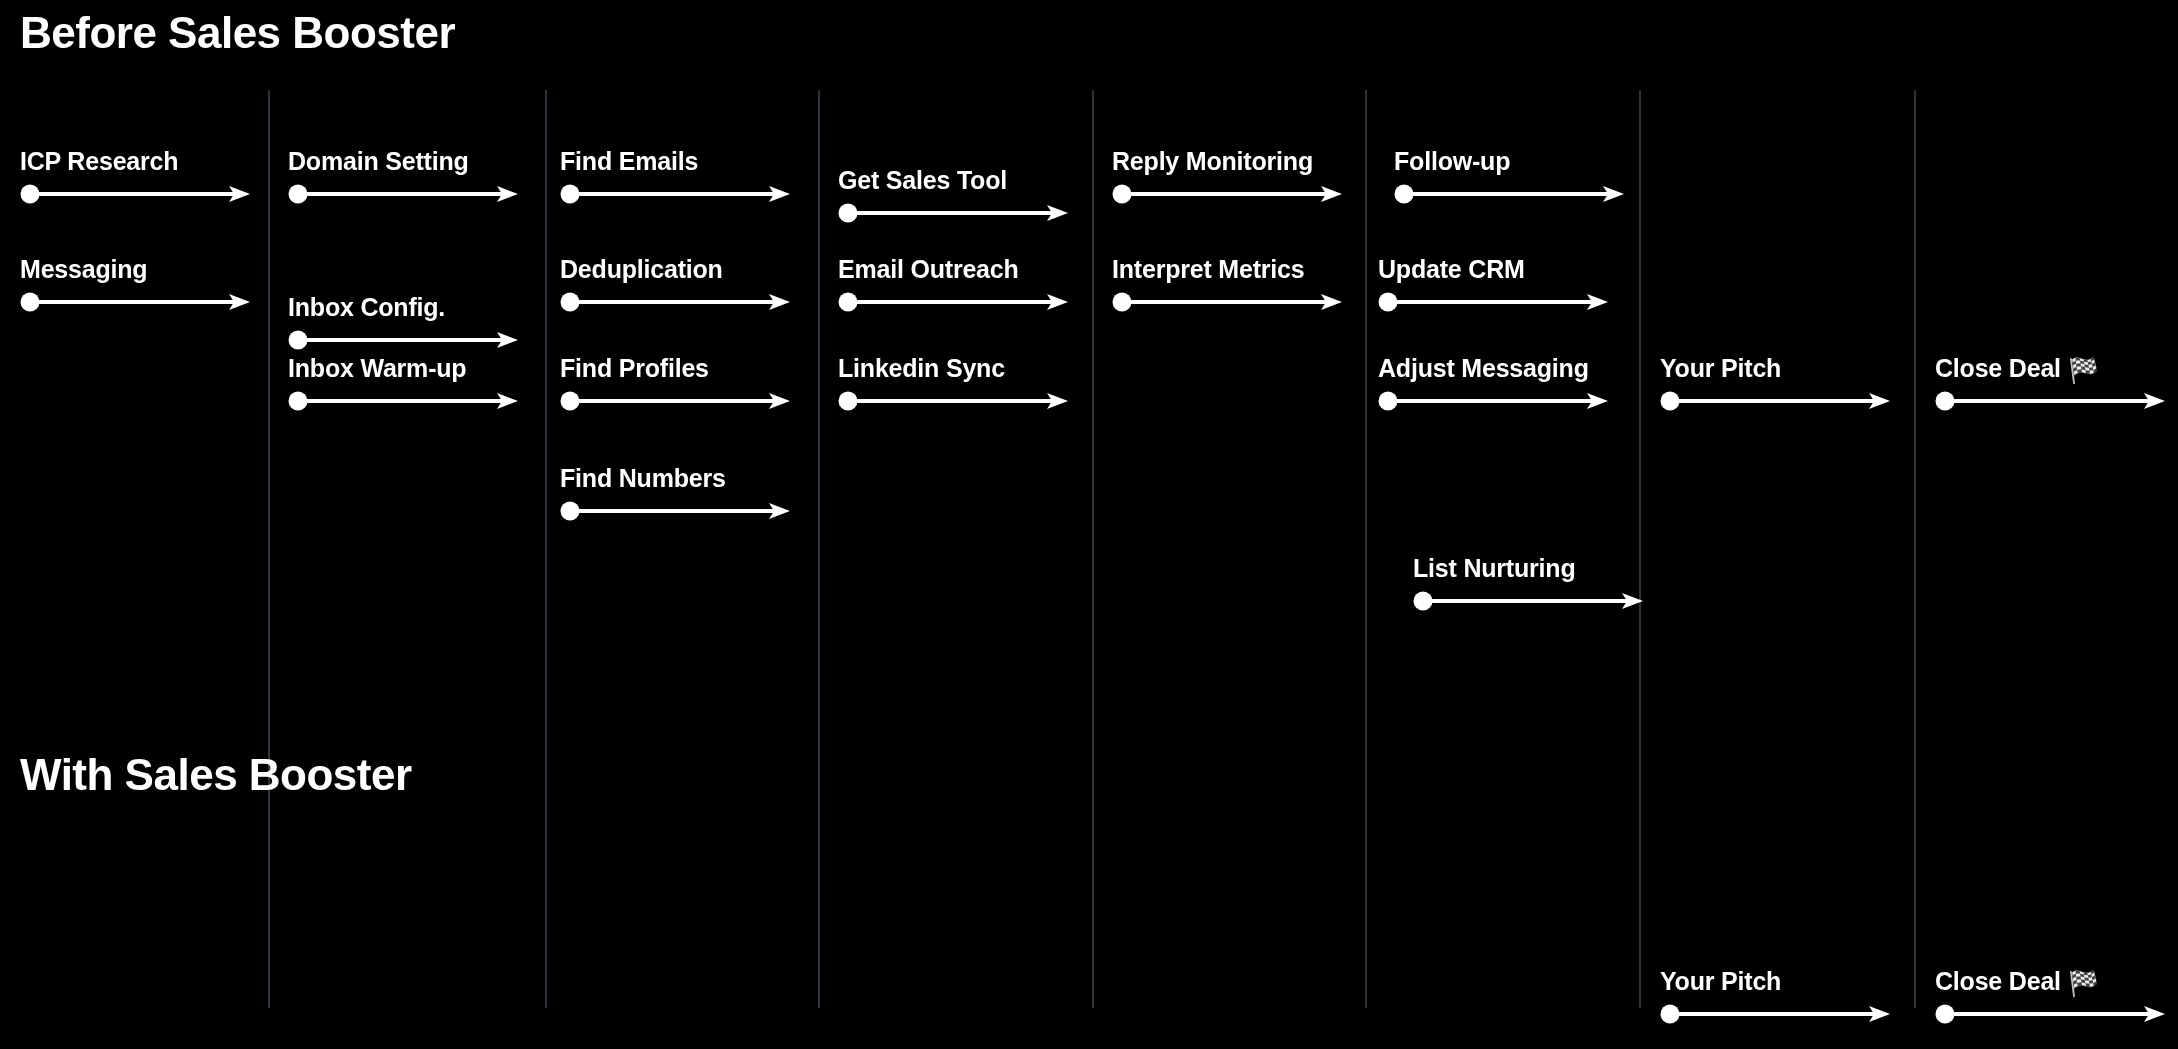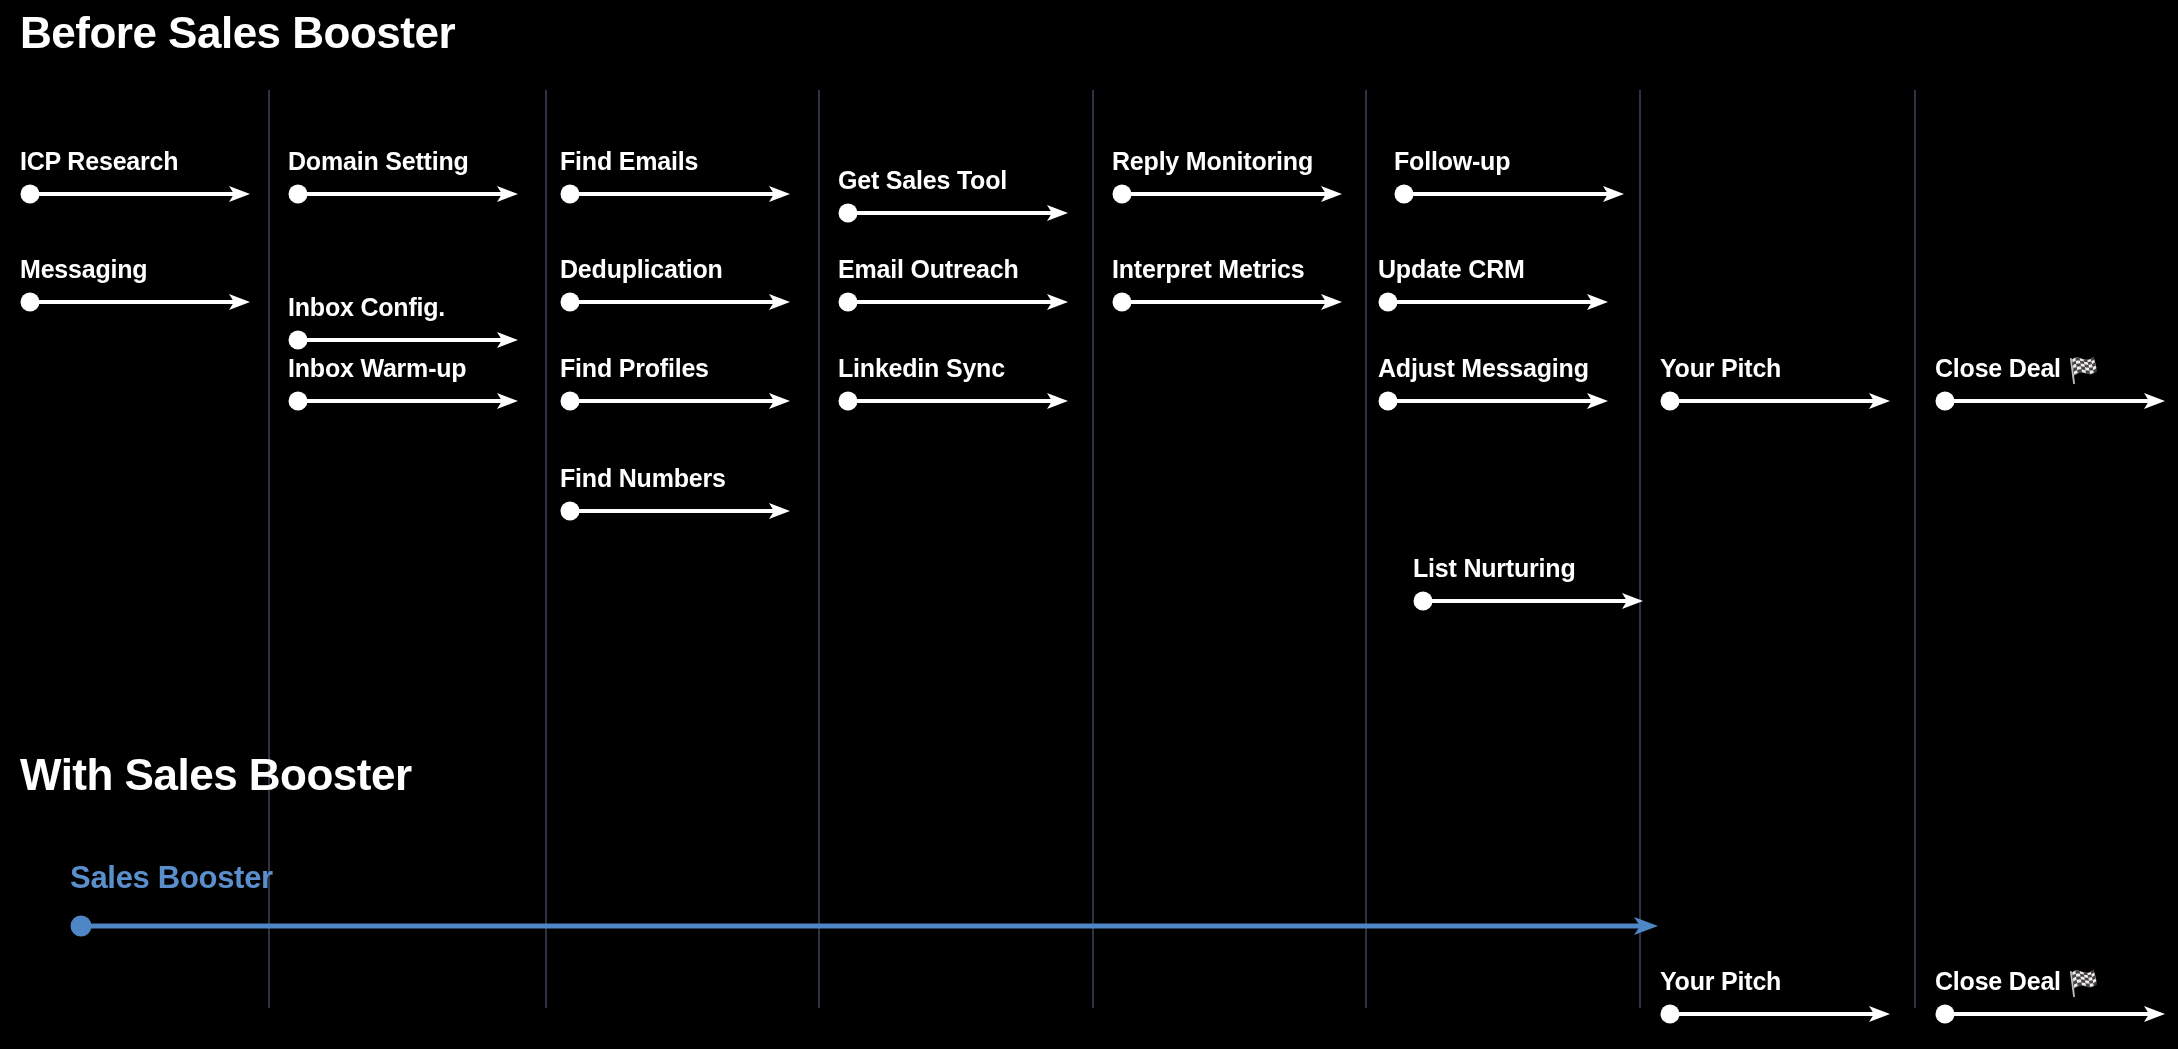--- a/index.html
+++ b/index.html
@@ -327,30 +327,20 @@
     </span>
     <span class="arrow-wrap">
       <svg class="arrow-svg" width="232" height="22" viewBox="0 0 232 22" xmlns="http://www.w3.org/2000/svg">
         <circle cx="10" cy="11" r="9.5" fill="#ffffff"></circle>
         <line x1="10" y1="11" x2="214" y2="11" stroke="#ffffff" stroke-width="4"></line>
         <path d="M209 3 L230 11 L209 19 L214 11 Z" fill="#ffffff"></path>
       </svg>
     </span>
   </div>
 
-  <div id="booster-task">
-    <span id="booster-label">Sales Booster</span>
-    <span id="booster-arrow-wrap">
-      <svg class="arrow-svg" width="1590" height="24" viewBox="0 0 1590 24" xmlns="http://www.w3.org/2000/svg">
-        <circle cx="11" cy="12" r="10.5" fill="#4f86c6"></circle>
-        <line x1="11" y1="12" x2="1570" y2="12" stroke="#4f86c6" stroke-width="5"></line>
-        <path d="M1564 3 L1588 12 L1564 21 L1570 12 Z" fill="#4f86c6"></path>
-      </svg>
-    </span>
-  </div>
 
   <div class="task" style="left:1660px; top:968px;">
     <span class="task-label">Your Pitch</span>
     <span class="arrow-wrap">
       <svg class="arrow-svg" width="232" height="22" viewBox="0 0 232 22" xmlns="http://www.w3.org/2000/svg">
         <circle cx="10" cy="11" r="9.5" fill="#ffffff"></circle>
         <line x1="10" y1="11" x2="214" y2="11" stroke="#ffffff" stroke-width="4"></line>
         <path d="M209 3 L230 11 L209 19 L214 11 Z" fill="#ffffff"></path>
       </svg>
     </span>

